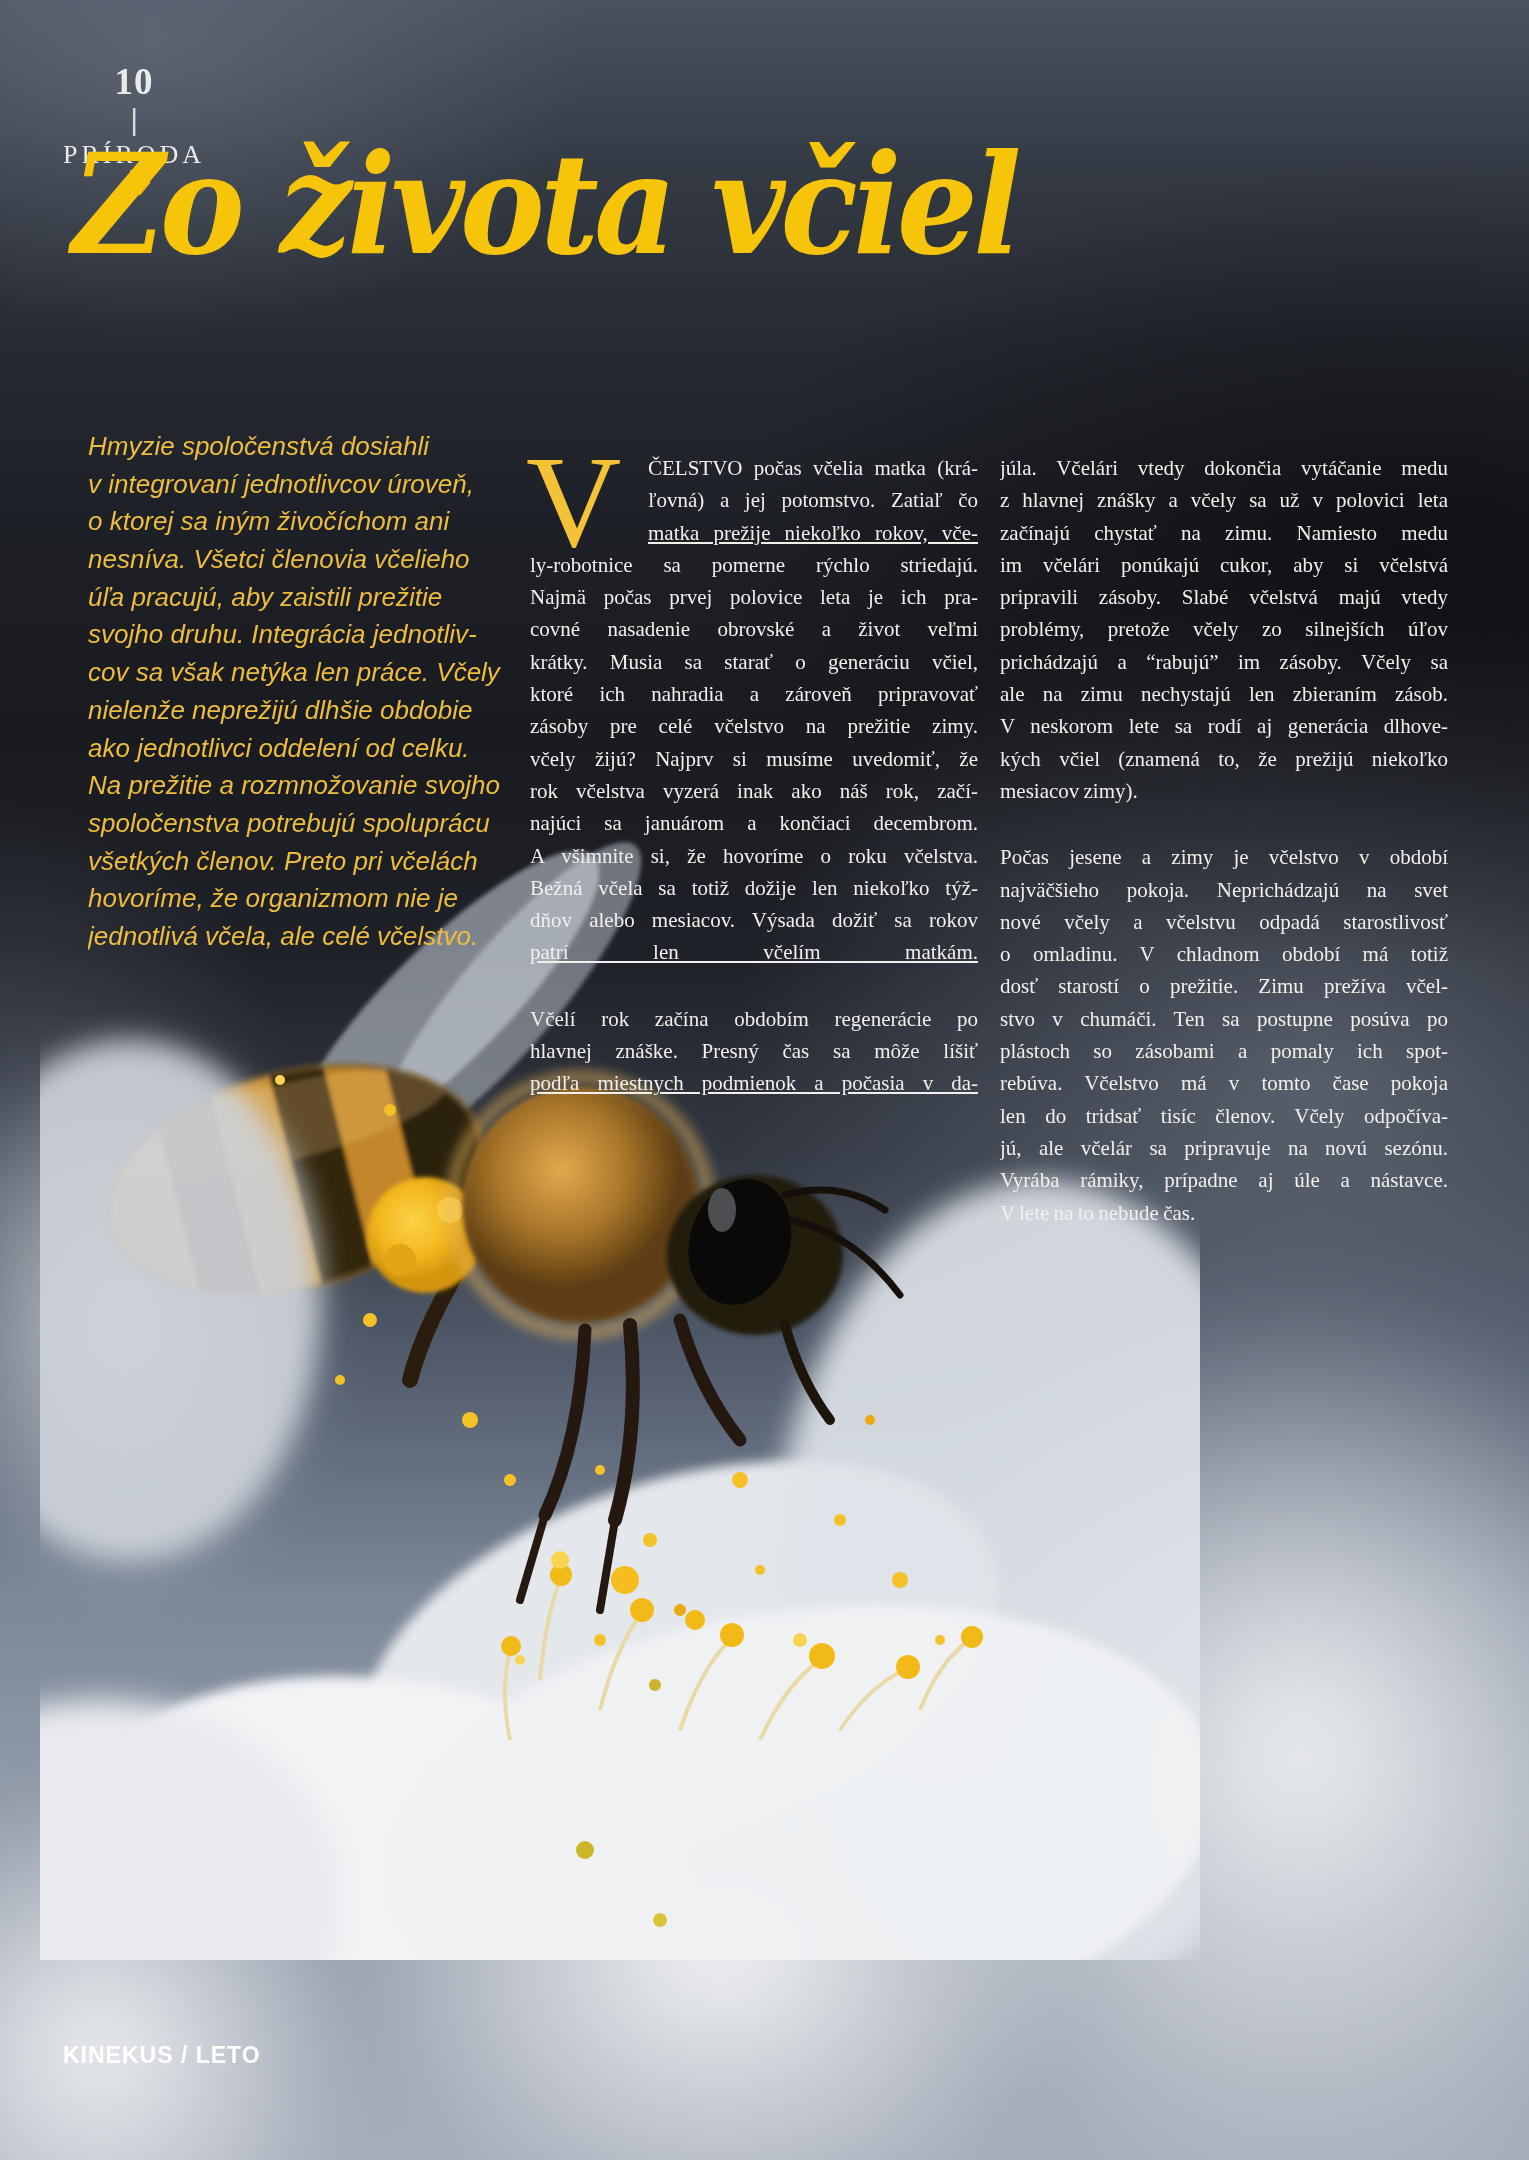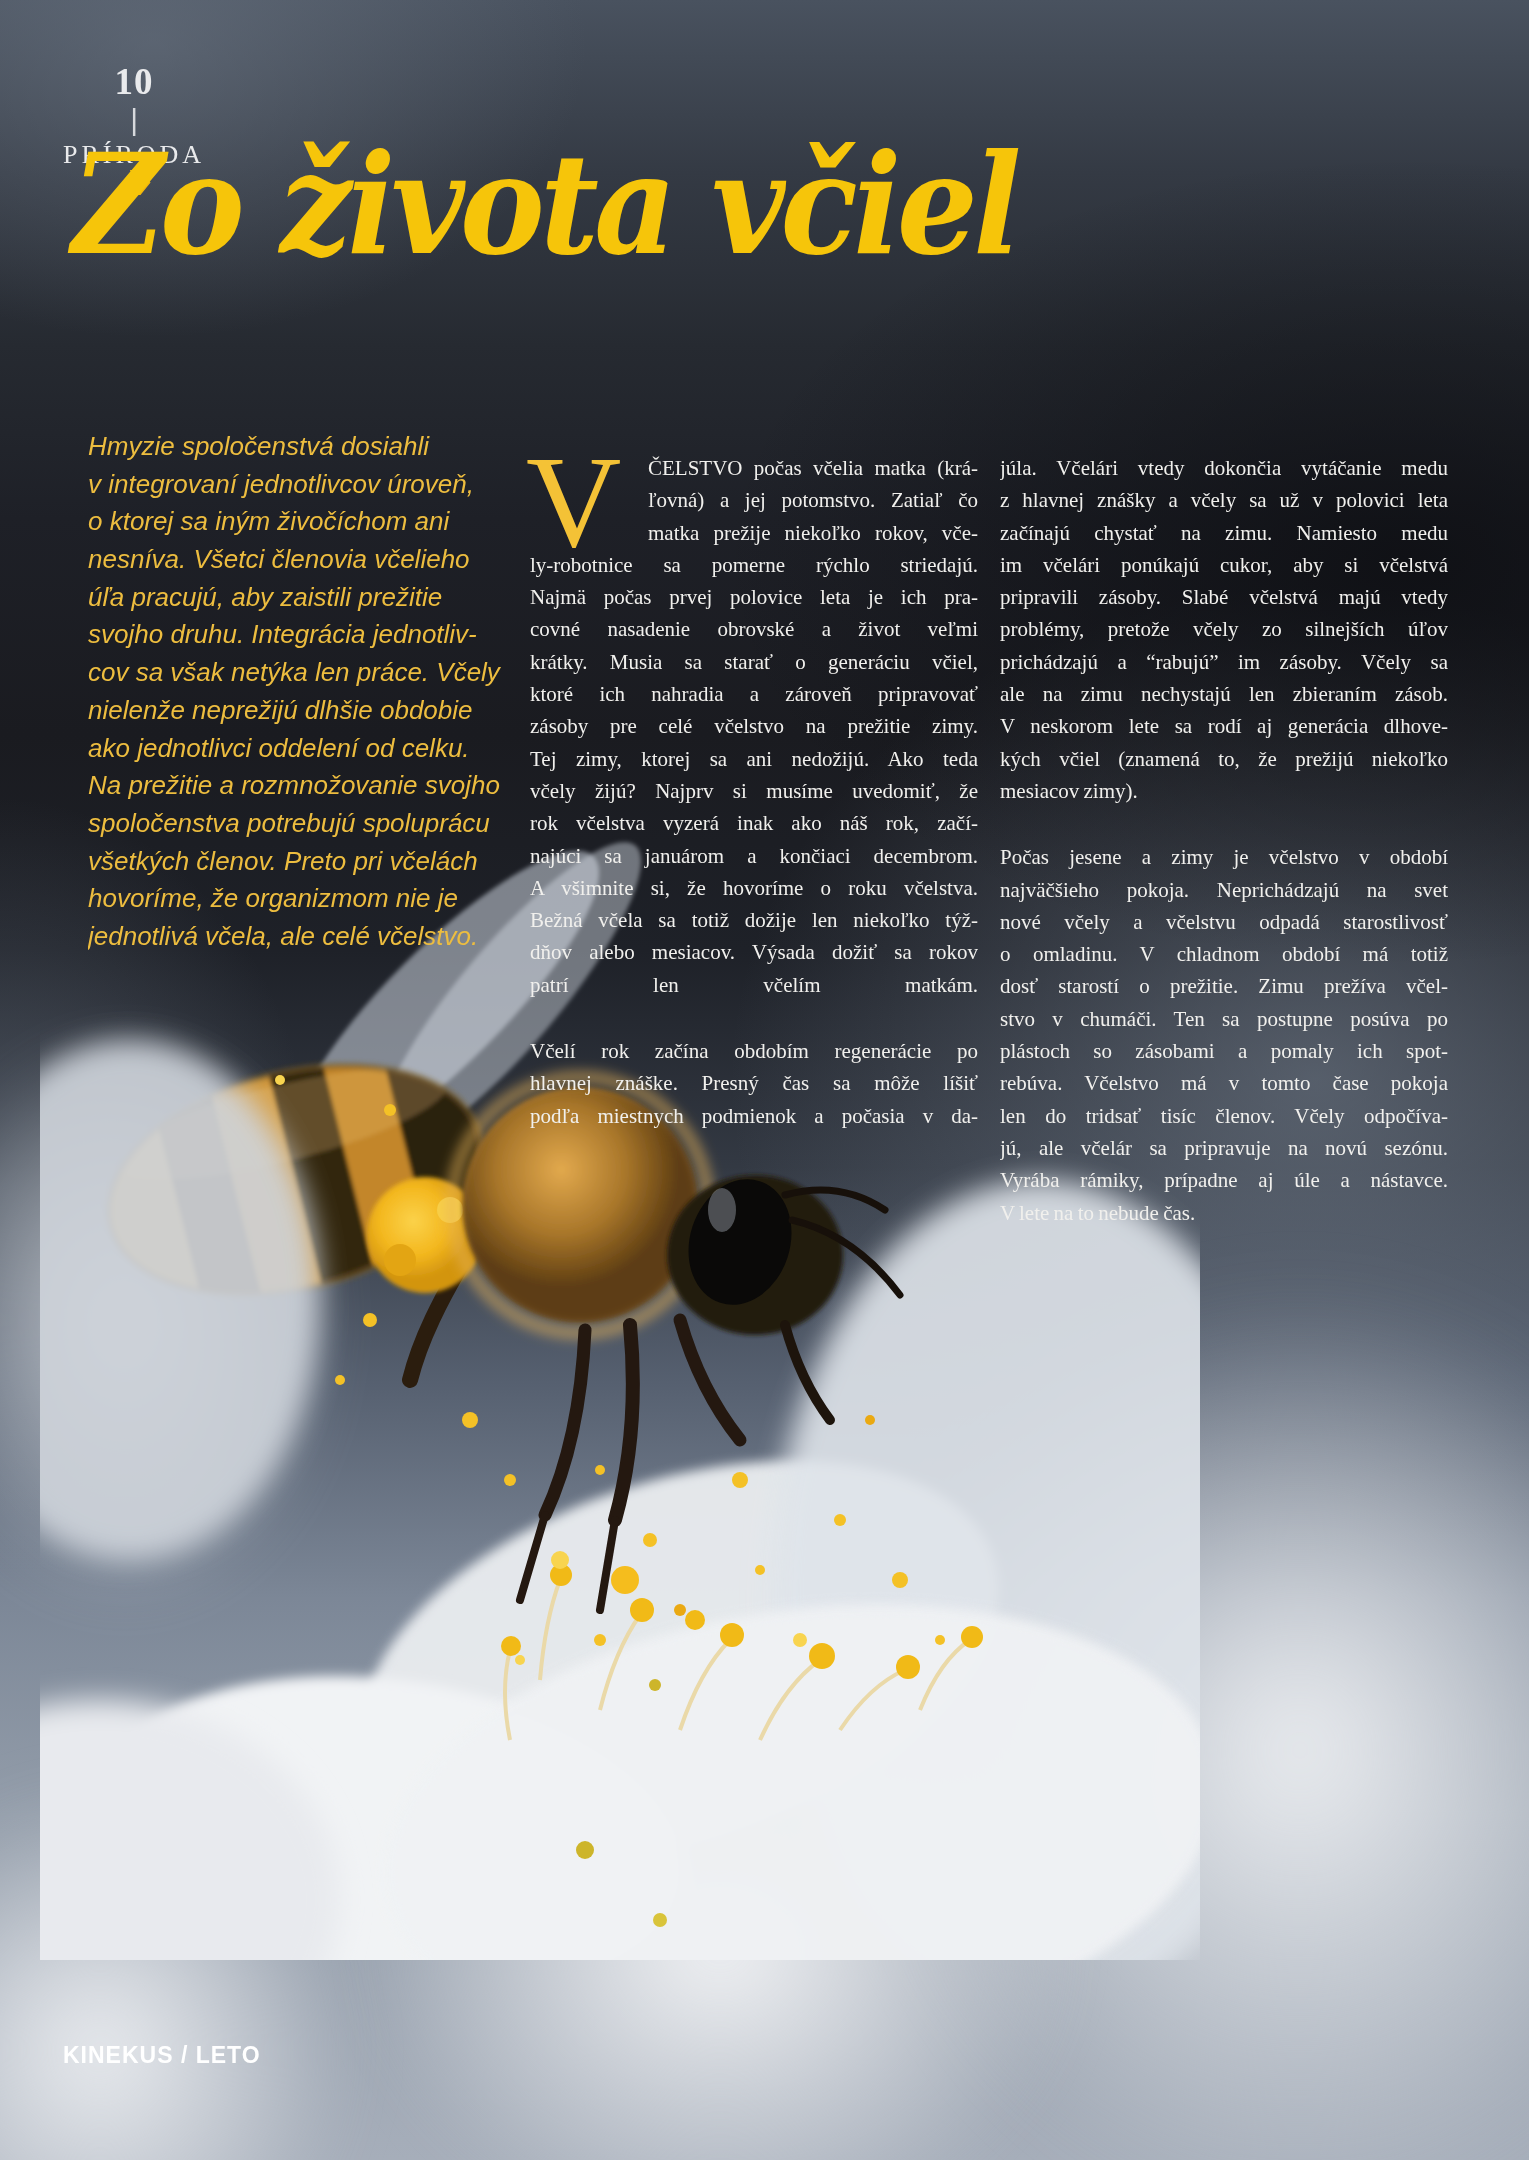--- a/index.html
+++ b/index.html
@@ -57,21 +57,21 @@
     font-family:"Liberation Sans", sans-serif; font-style:italic;
     font-size:26px; color:#EDBD3F; }
   .col-intro .tline { height:37.7px; line-height:37.7px; text-align:left; }
 
   .body-col { width:448px; font-size:21px; color:#F1F0ED; word-spacing:-1px; }
   .col-mid   { left:530px;  top:452px; }
   .col-right { left:1000px; top:452px; }
   .body-col .tline { height:32.3px; line-height:32.3px;
     text-align:justify; text-align-last:justify; }
   .body-col .jpara .tline:last-child { text-align-last:left; }
-  .body-col .jpara.cont .tline:last-child { text-align-last:justify; }
+  .body-col .jpara.cont .tline:last-child { text-align-last:justify;text-decoration:underline; }
   .opening { padding-left:118px; position:relative; }
   .dropcap { position:absolute; left:-4px; top:-16px;
     font-family:"Liberation Serif", serif; font-size:132px; line-height:1;
     color:#F4C236; font-weight:normal; }
   .pgap { height:34px; }
 
   
   .foot { position:absolute; left:63px; top:2042px;
     font:bold 23px "Liberation Sans", sans-serif; letter-spacing:1px; color:#ffffff; }
 </style>
@@ -245,21 +245,20 @@
         <div class="tline">matka prežije niekoľko rokov, vče-</div>
       </div>
     <span class="dropcap" style="position:absolute;">V</span>
     <div class="jpara cont">
         <div class="tline">ly-robotnice sa pomerne rýchlo striedajú.</div>
         <div class="tline">Najmä počas prvej polovice leta je ich pra-</div>
         <div class="tline">covné nasadenie obrovské a život veľmi</div>
         <div class="tline">krátky. Musia sa starať o generáciu včiel,</div>
         <div class="tline">ktoré ich nahradia a zároveň pripravovať</div>
         <div class="tline">zásoby pre celé včelstvo na prežitie zimy.</div>
-        <div class="tline">Tej zimy, ktorej sa ani nedožijú. Ako teda</div>
         <div class="tline">včely žijú? Najprv si musíme uvedomiť, že</div>
         <div class="tline">rok včelstva vyzerá inak ako náš rok, začí-</div>
         <div class="tline">najúci sa januárom a končiaci decembrom.</div>
         <div class="tline">A všimnite si, že hovoríme o roku včelstva.</div>
         <div class="tline">Bežná včela sa totiž dožije len niekoľko týž-</div>
         <div class="tline">dňov alebo mesiacov. Výsada dožiť sa rokov</div>
         <div class="tline">patrí len včelím matkám.</div>
       </div>
     <div class="pgap"></div>
     <div class="jpara cont">

